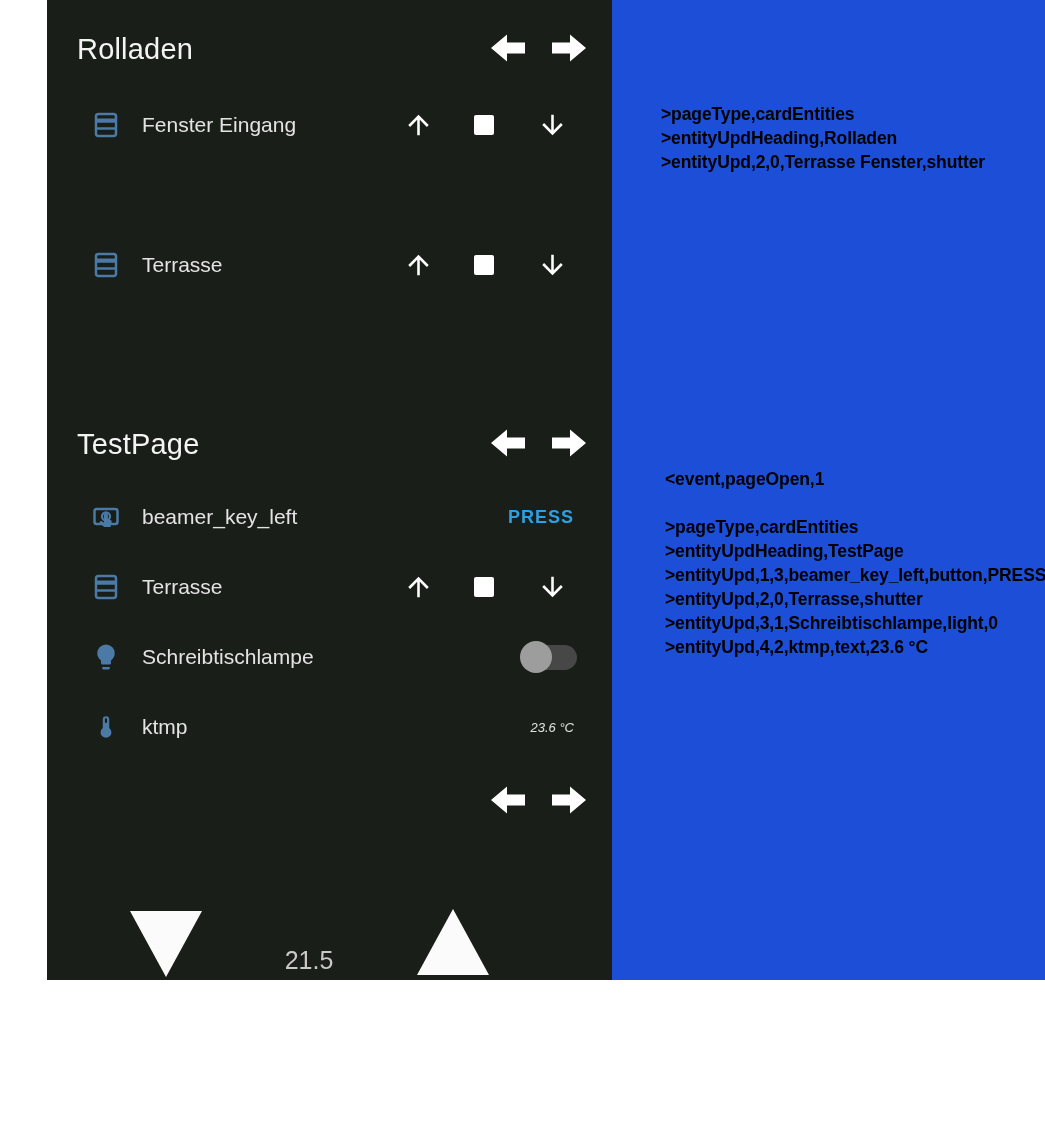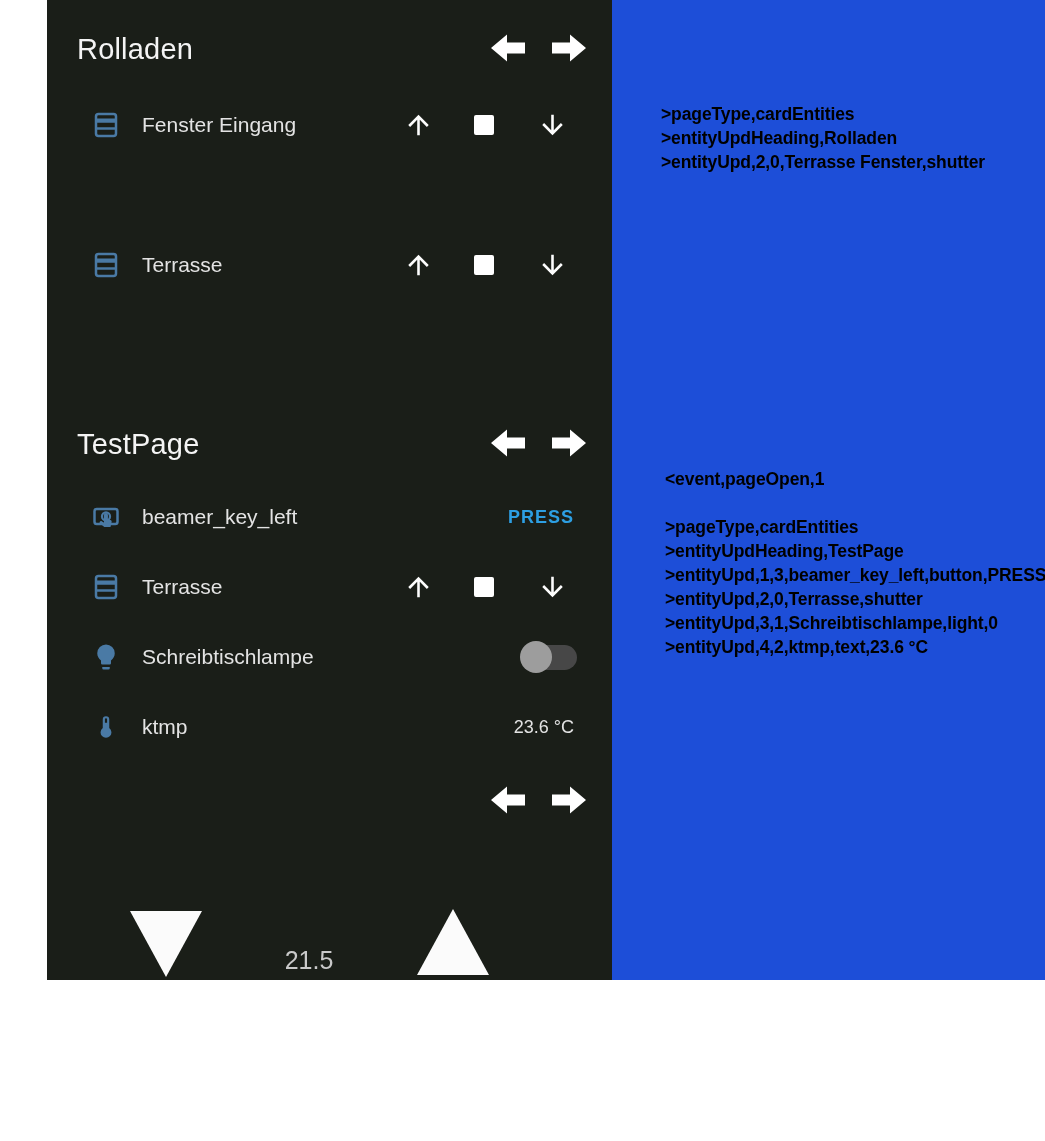--- a/index.html
+++ b/index.html
@@ -23,21 +23,21 @@
 
   .ctl { position:absolute; top:50%; transform:translateY(-50%); color:#fdfdfd; }
   .ctl svg { display:block; width:31px; height:31px; }
   .ctl-up   { left:356px; }
   .ctl-stop { left:427px; width:20px; height:20px; background:#ffffff; border-radius:2px; }
   .ctl-down { left:490px; }
 
   .press-value { position:absolute; right:38px; top:50%; transform:translateY(-50%);
                  font-size:18px; font-weight:700; letter-spacing:1px; color:#2d9fe3; }
   .text-value  { position:absolute; right:38px; top:50%; transform:translateY(-50%);
-                 font-size:18px; color:#e3e3e3; }
+                 font-size:13px; color:#e3e3e3;font-style:italic; }
 
   .toggle { position:absolute; left:477px; top:50%; transform:translateY(-50%);
             width:54px; height:26px; }
   .toggle-track { position:absolute; left:0; top:1px; width:53px; height:25px;
                   border-radius:13px; background:#474747; }
   .toggle-knob  { position:absolute; left:-4px; top:-3px; width:32px; height:32px;
                   border-radius:50%; background:#9d9d9d; }
 
   
   .thermo-temp { position:absolute; left:132px; top:838px; width:250px; text-align:center;

